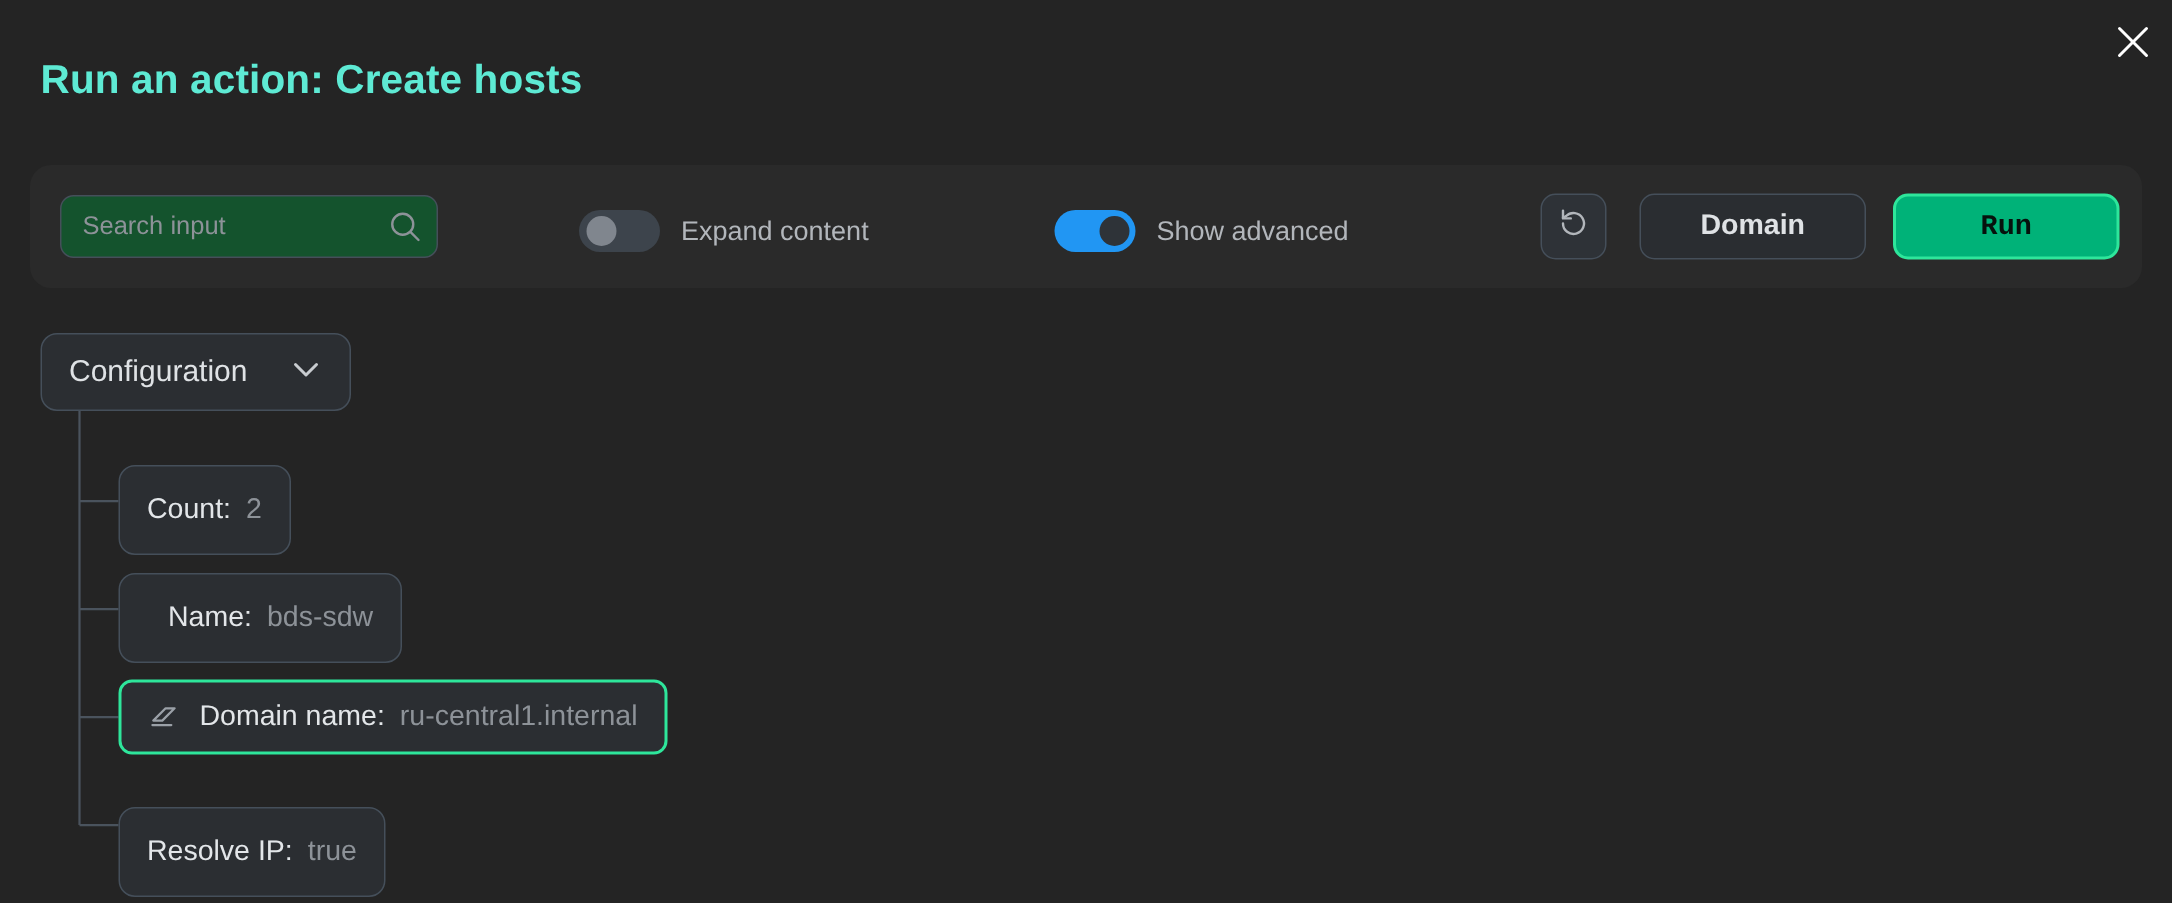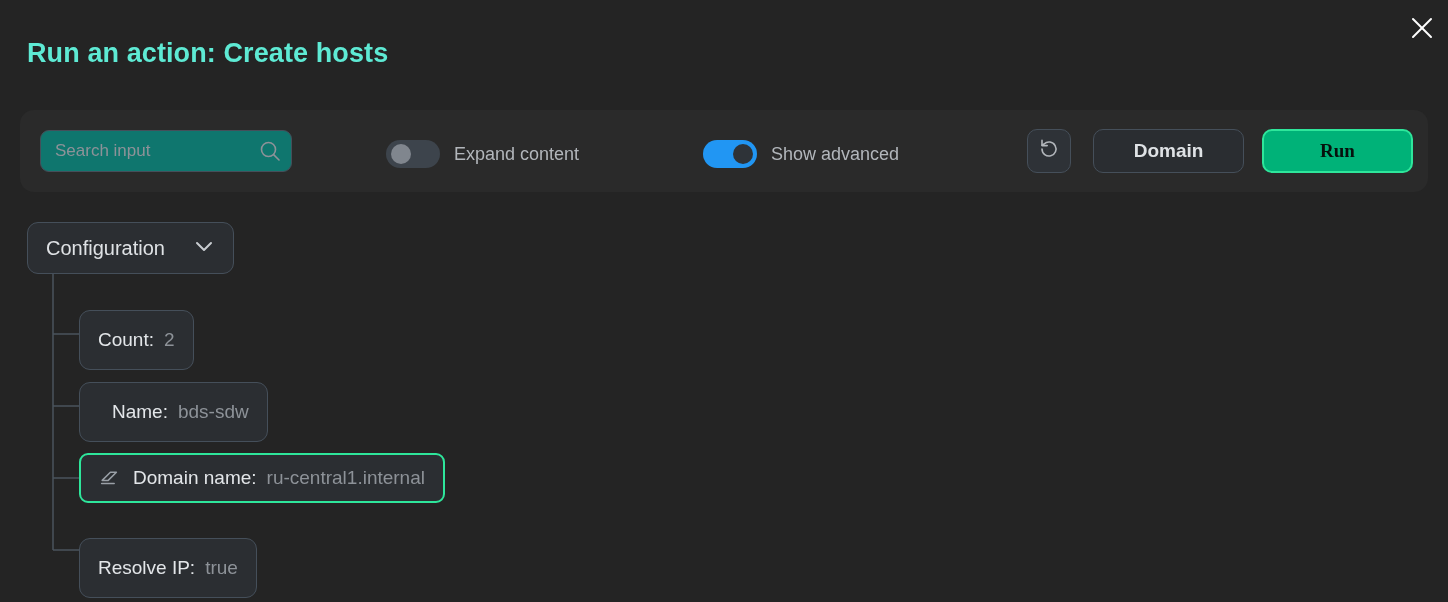--- a/index.html
+++ b/index.html
@@ -53,21 +53,21 @@
     border-radius: 14px;
     box-sizing: border-box;
   }
 
   .search-box {
     position: absolute;
     left: 20px;
     top: 20px;
     width: 252px;
     height: 42px;
-    background: #0f766e;
+    background: #14532d;
     border: 1px solid #454f5a;
     border-radius: 9px;
     box-sizing: border-box;
     display: flex;
     align-items: center;
     padding: 0 10px 0 14px;
   }
   .search-box input {
     flex: 1;
     background: transparent;
@@ -159,21 +159,21 @@
     top: 19px;
     left: 1242px;
     width: 151px;
     height: 44px;
     border: 2px solid #2ee69b;
     border-radius: 10px;
     background: #00b278;
     color: #06120d;
     font-size: 19px;
     font-weight: bold;
-    font-family: Liberation Serif, serif;
+    font-family: Liberation Mono, monospace;
     display: flex;
     align-items: center;
     justify-content: center;
     box-sizing: border-box;
     cursor: pointer;
   }
 
   
   .tree {
     position: absolute;

